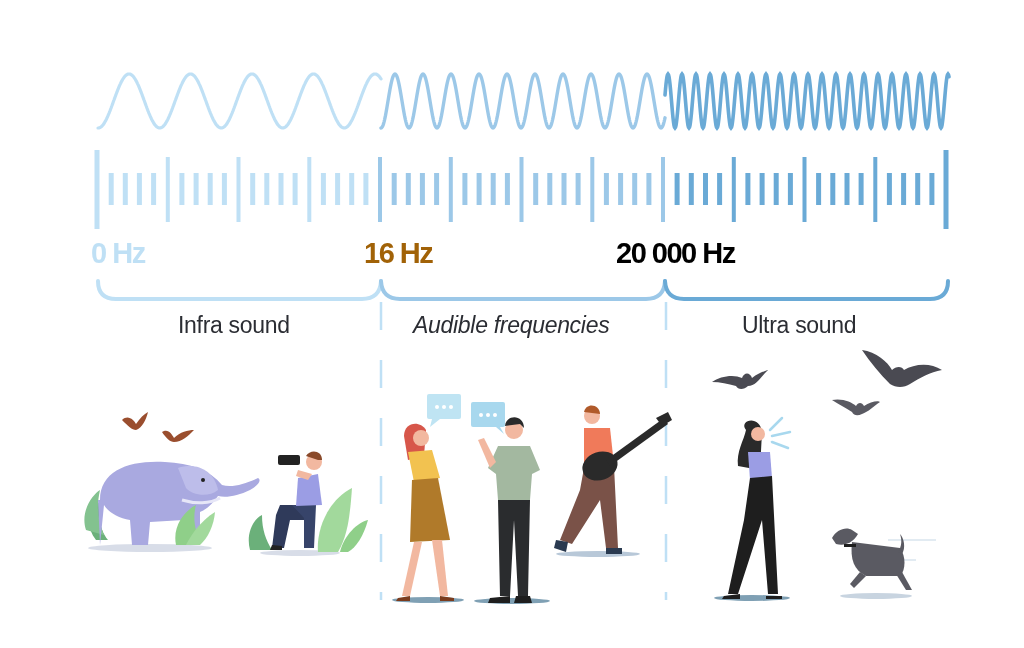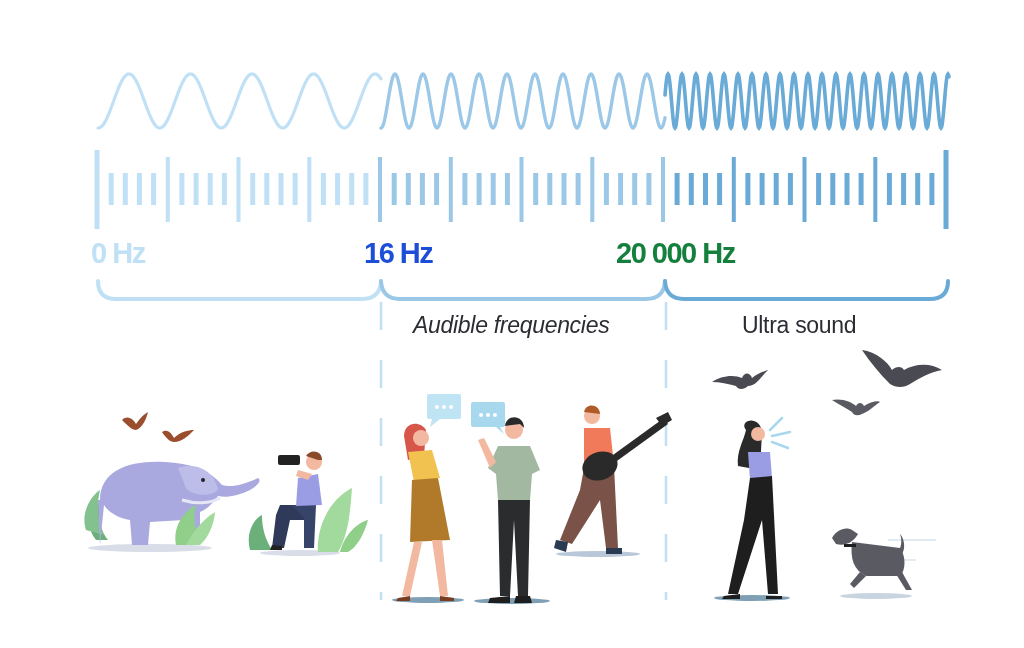--- a/index.html
+++ b/index.html
@@ -217,21 +217,22 @@
       <path d="M860 572 L850 584 L854 588 L866 576Z" fill="#5a5a62"></path>
       <path d="M896 574 L906 590 L912 590 L902 572Z" fill="#5a5a62"></path>
       <rect x="844" y="544" width="12" height="3" fill="#1e1e1e"></rect>
     </g>
   </svg>
 
   <div class="hz" style="left:91px;">
     <span style="color:#bfe0f5">0 Hz</span>
   </div>
   <div class="hz" style="left:364px;">
-    <span style="color:#1d4ed8">16 Hz</span>
+    <span style="color:#a16207">16 Hz</span>
   </div>
   <div class="hz" style="left:616px;">
-    <span style="color:#15803d">20 000 Hz</span>
+    <span style="color:#000000">20 000 Hz</span>
   </div>
 
+  <div class="range-label" style="left:178px;">Infra sound</div>
   <div class="range-label" style="left:413px;font-style:italic;">Audible frequencies</div>
   <div class="range-label" style="left:742px;text-align:right;">Ultra sound</div>
 </div>
 
 </body></html>

